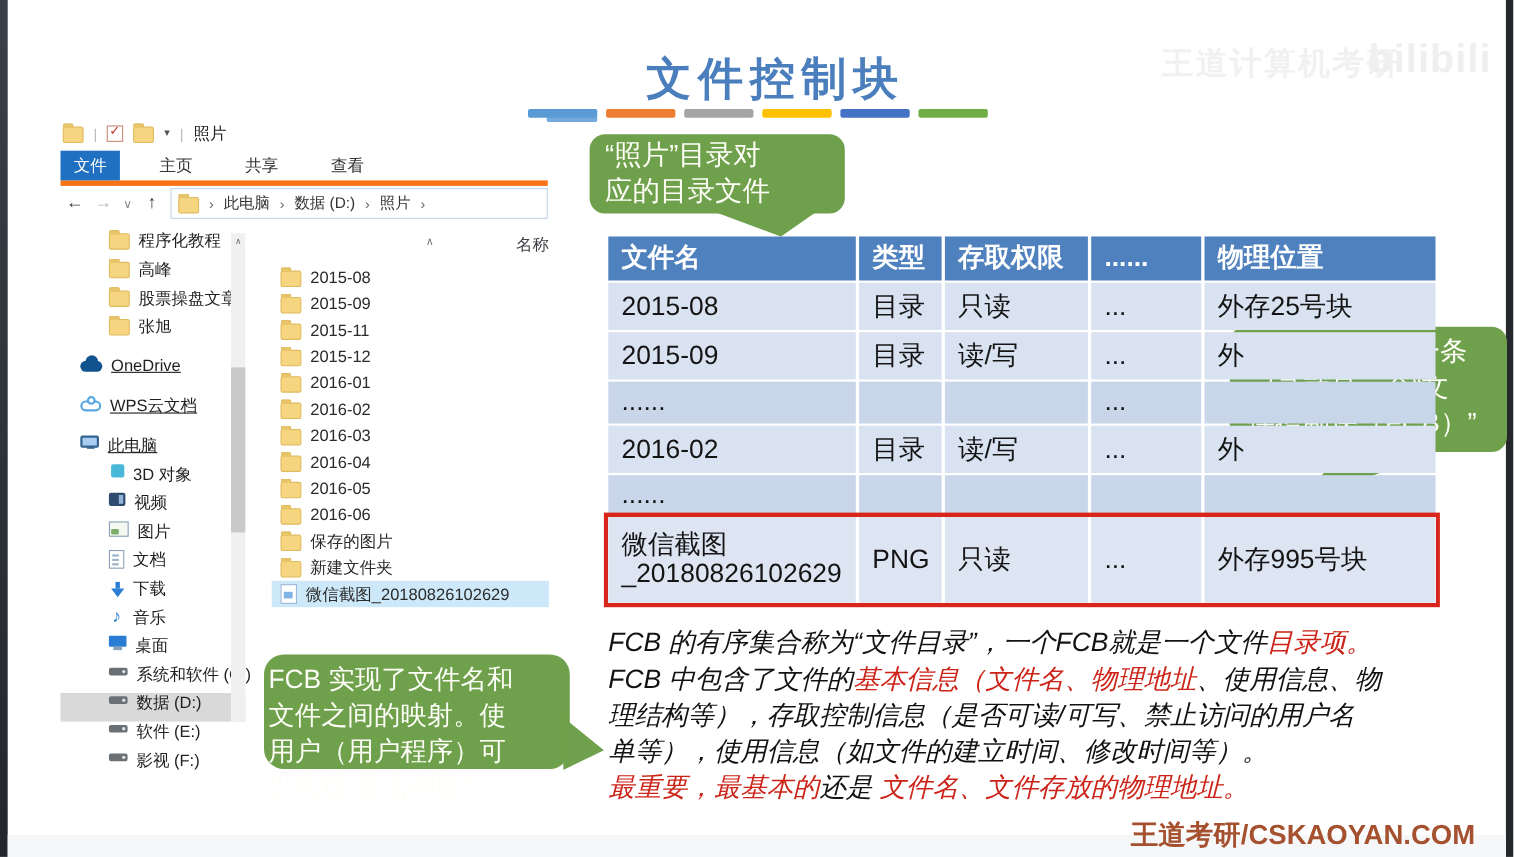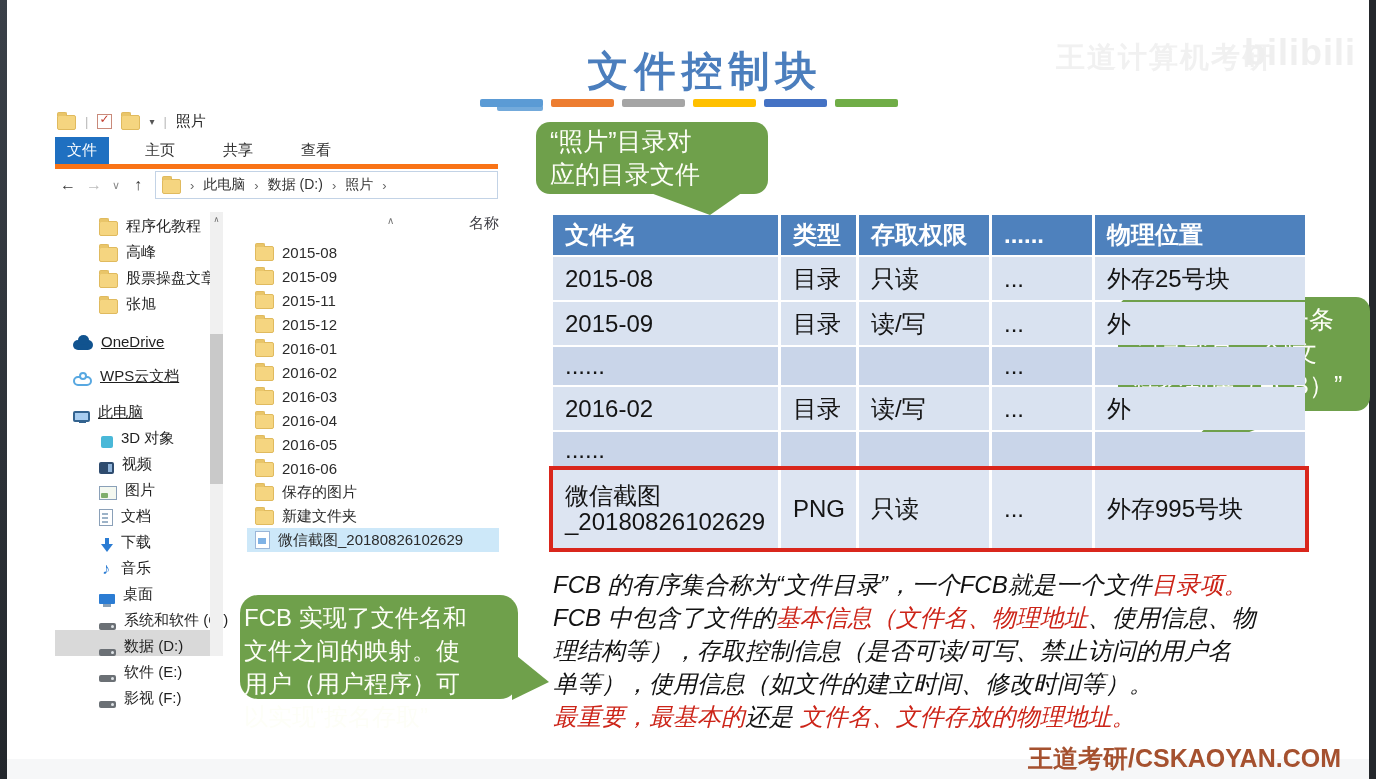--- a/index.html
+++ b/index.html
@@ -34,21 +34,21 @@
   .tab.active{background:#1f70c1;color:#fff;}
   .addr-row{position:absolute;left:0;top:64px;width:443px;height:30px;display:flex;align-items:center;font-size:16px;color:#444;}
   .nav-glyph{width:26px;text-align:center;color:#3a3a3a;}
   .nav-glyph.dis{color:#bcbcbc;}
   .nav-glyph.small{width:18px;font-size:11px;color:#8a8a8a;}
   .addr-box{margin-left:4px;display:flex;align-items:center;gap:4px;flex:1;height:26px;border:1px solid #c3d3e6;background:#fff;
             padding:0 6px;font-size:14px;color:#333;white-space:nowrap;}
   .crumb-sep::before{content:"\203A";color:#666;padding:0 5px;font-size:13px;}
 
   .navpane{position:absolute;left:0;top:104px;width:168px;}
-  .nav-item{display:flex;align-items:flex-end;height:26px;gap:8px;font-size:15px;color:#1f1f1f;white-space:nowrap;}
+  .nav-item{display:flex;align-items:flex-start;height:26px;gap:8px;font-size:15px;color:#1f1f1f;white-space:nowrap;}
   .nav-item.gap{margin-top:10px;text-decoration:underline;}
   .nav-item.ind1{padding-left:18px;}
   .nav-item.ind2{padding-left:44px;}
   .nav-item.selected{background:#d9d9d9;}
 
   .scrollbar{position:absolute;left:155px;top:106px;width:13px;height:444px;background:#f0f0f0;}
   .scroll-up{height:15px;text-align:center;font-size:8px;color:#6a6a6a;line-height:15px;}
   .scroll-thumb{position:absolute;left:0;top:122px;width:13px;height:150px;background:#c9c9c9;}
 
   .filelist{position:absolute;left:192px;top:104px;width:252px;}

